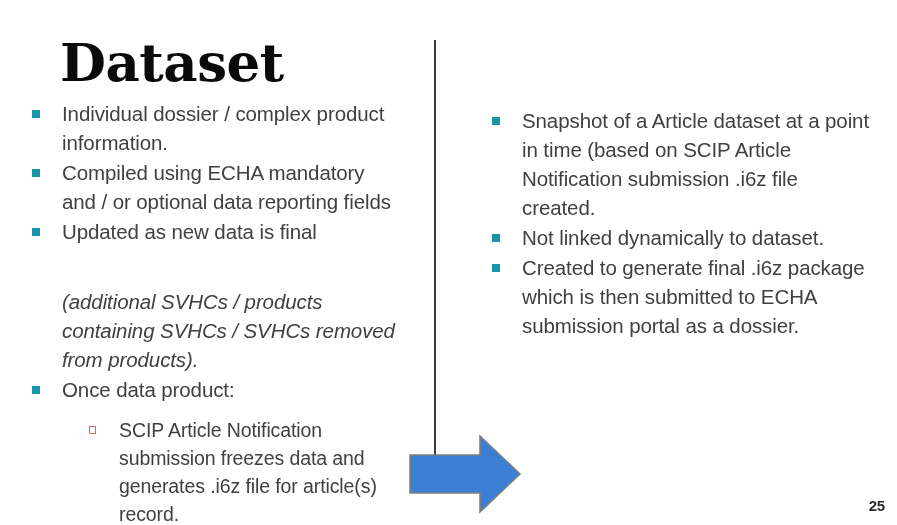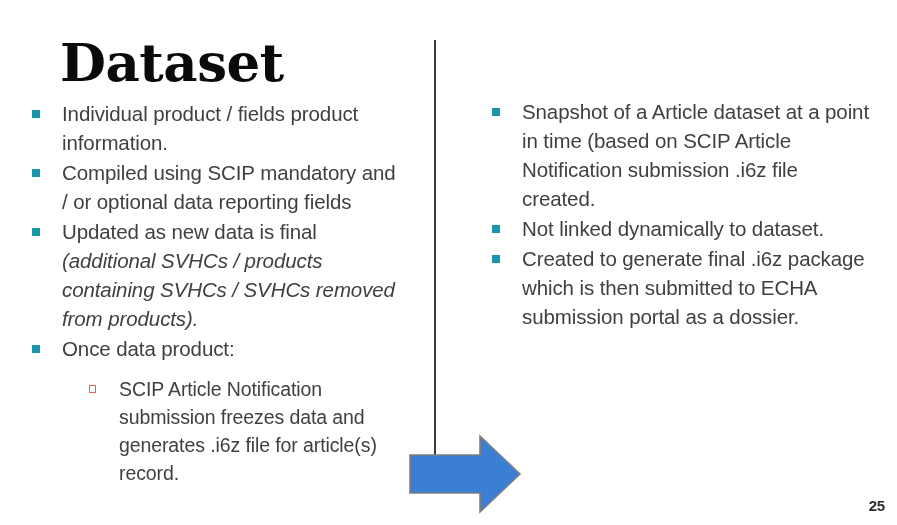--- a/index.html
+++ b/index.html
@@ -70,25 +70,26 @@
   }
   ul.bullets > li > .sq {
     position: absolute;
     left: 6px;
     top: 11px;
     width: 8px;
     height: 8px;
     background: #1895a8;
   }
   .list-left  { position: absolute; left: 26px; top: 99px;  width: 372px; }
-  .list-right { position: absolute; left: 486px; top: 97px; width: 390px; }
+  .list-right { position: absolute; left: 486px; top: 106px; width: 390px; }
 
   .ital {
     font-style: italic;
     display: block;
+    margin-top: 41px;
   }
 
   
   ul.subbullets {
     list-style: none;
     margin: 12px;
     padding: 0;
   }
   ul.subbullets > li {
     position: relative;
@@ -135,26 +136,26 @@
 
   <div class="title title-dataset">Dataset</div>
 
 
   <div class="divider"></div>
 
   <ul class="bullets list-left">
 
     <li>
       <span class="sq"></span>
-      <span>Individual product / fields product information.</span>
-    </li>
-
-    <li>
-      <span class="sq"></span>
-      <span>Compiled using SCIP mandatory and / or optional data reporting fields</span>
+      <span>Individual dossier / complex product information.</span>
+    </li>
+
+    <li>
+      <span class="sq"></span>
+      <span>Compiled using ECHA mandatory and / or optional data reporting fields</span>
     </li>
 
     <li>
       <span class="sq"></span>
       <span>Updated as new data is final</span>
       <span class="ital">(additional SVHCs / products containing SVHCs / SVHCs removed from products).</span>
     </li>
 
     <li>
       <span class="sq"></span>

